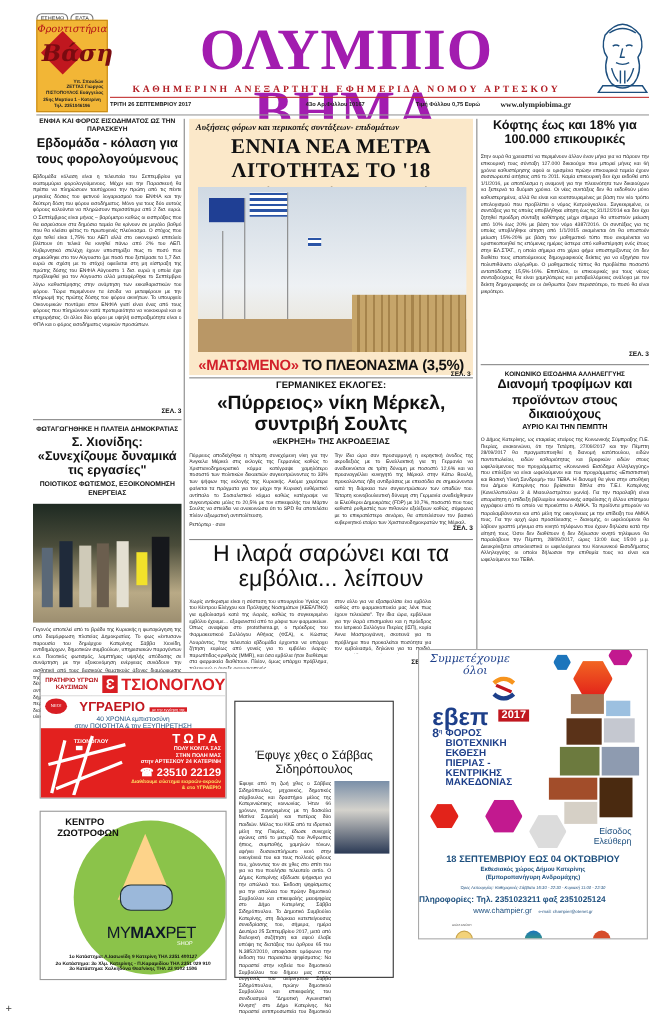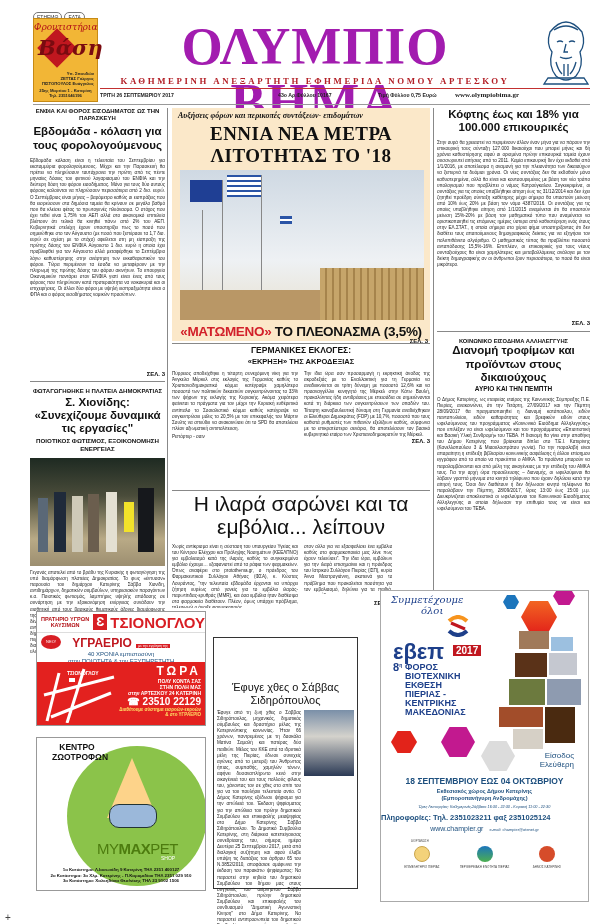--- a/index.html
+++ b/index.html
@@ -78,30 +78,30 @@
   #ad-tsion .now .b1 { font-size: 12px; letter-spacing: 3px; }
   #ad-tsion .now .b2 { font-size: 5px; line-height: 6px; }
   #ad-tsion .now .b3 { font-size: 10px; }
   #ad-tsion .now .b4 { font-size: 4.5px; color: #ffe066; line-height: 5px; }
 
   #ad-pet { left: 36px; top: 737px; width: 170px; height: 154px; border: 1px solid #999; overflow: hidden; background: #fff; }
   #ad-pet .circle { position: absolute; left: 30px; top: 8px; width: 140px; height: 140px; background: #8bc34a; border-radius: 50%; }
   #ad-pet .k1 { position: absolute; left: 15px; top: 4px; font-weight: bold; font-size: 8.5px; text-align: center; line-height: 10px; }
   #ad-pet .cat { position: absolute; left: 70px; top: 20px; width: 0; height: 0; border-left: 25px solid transparent; border-right: 25px solid transparent; border-bottom: 60px solid #fdd38a; }
   #ad-pet .dog { position: absolute; left: 72px; top: 66px; width: 48px; height: 24px; background: #9bb8da; border-radius: 10px; border: 1px solid #233; }
-  #ad-pet .brand { position: absolute; left: 60px; top: 102px; color: #4d7c0f; font-size: 15px; font-weight: bold; letter-spacing: -0.5px; }
+  #ad-pet .brand { position: absolute; left: 60px; top: 102px; color: #0f172a; font-size: 15px; font-weight: bold; letter-spacing: -0.5px; }
   #ad-pet .brand .thin { font-weight: normal; }
   #ad-pet .shop { position: absolute; left: 124px; top: 117px; color: #fff; font-size: 5px; }
   #ad-pet .addr { position: absolute; left: 0; right: 0; top: 129px; text-align: center; font-size: 4.4px; line-height: 5.6px; font-weight: bold; color: #111; }
 
   #obit { left: 213px; top: 637px; width: 145px; height: 252px; border: 1px solid #333; padding: 3px; }
   #obit h2 { font-size: 11px; line-height: 13px; text-align: center; font-weight: normal; margin-bottom: 3px; margin-top: 40px; }
   #obit .photo { float: right; width: 50px; height: 66px; background: linear-gradient(#7a8fa8, #d4d2cc 40%, #2b3a55); margin-left: 3px; }
 
-  #ad-evep { left: 380px; top: 590px; width: 209px; height: 312px; border: 1px solid #aaa; overflow: hidden; background: #fff; }
+  #ad-evep { left: 380px; top: 590px; width: 209px; height: 264px; border: 1px solid #aaa; overflow: hidden; background: #fff; }
   #ad-evep .script { position: absolute; left: 10px; top: 3px; font-family: "DejaVu Serif", serif; font-style: italic; font-size: 10px; color: #1d3f8a; line-height: 11px; }
   #ad-evep .hex { position: absolute; width: 30px; height: 26px; clip-path: polygon(25% 0, 75% 0, 100% 50%, 75% 100%, 25% 100%, 0 50%); }
   #ad-evep .brand { position: absolute; left: 12px; top: 48px; font-size: 22px; font-weight: bold; color: #1d3f8a; }
   #ad-evep .year { position: absolute; left: 72px; top: 54px; background: #c0171f; color: #fff; font-weight: bold; font-size: 10px; padding: 0 3px; }
   #ad-evep .fair { position: absolute; left: 12px; top: 70px; font-size: 9px; line-height: 9px; font-weight: bold; color: #1d3f8a; }
   #ad-evep .fair sup { font-size: 5px; }
   #ad-evep .photos { position: absolute; left: 128px; top: 40px; width: 76px; height: 140px; }
   #ad-evep .photos div { position: absolute; }
   #ad-evep .free { position: absolute; right: 14px; top: 160px; font-size: 8px; line-height: 9px; color: #1d4f7e; text-align: right; }
   #ad-evep .dates { position: absolute; left: 0; right: 0; top: 185px; text-align: center; font-weight: bold; font-size: 8.5px; color: #1d4f7e; }
@@ -209,20 +209,21 @@
   <div class="caption">
     <span class="red">«ΜΑΤΩΜΕΝΟ»</span><span> ΤΟ ΠΛΕΟΝΑΣΜΑ (3,5%)</span>
   </div>
   <div class="sel" style="position:absolute;right:2px;top:230px">ΣΕΛ. 3</div>
 </div>
 
 <div class="rule" style="left:172px;top:343px;width:258px;height:1px"></div>
 
 <div id="german" class="abs">
   <div class="k1">ΓΕΡΜΑΝΙΚΕΣ ΕΚΛΟΓΕΣ:</div>
+  <h2>«Πύρρειος» νίκη Μέρκελ, συντριβή Σουλτς</h2>
   <div class="k2">«ΕΚΡΗΞΗ» ΤΗΣ ΑΚΡΟΔΕΞΙΑΣ</div>
   <div style="display:flex;gap:6px;margin-top:5px">
     <div style="flex:1">
       <p class="body-txt" style="height:60px;overflow:hidden">Πύρρειος αποδείχθηκε η τέταρτη συνεχόμενη νίκη για την Άνγκελα Μέρκελ στις εκλογές της Γερμανίας καθώς το Χριστιανοδημοκρατικό κόμμα κατέγραψε χαμηλότερο ποσοστό των πολιτικών δεκαετιών συγκεντρώνοντας το 33% των ψήφων της εκλογής της Κυριακής. Ακόμα χειρότερα φαίνεται τα πράγματα για τον μέχρι την Κυριακή ευθέρετικό αντίπαλο το Σοσιαλιστικό κόμμα καθώς κατέγραψε να συγκεντρώσει μόλις το 20,5% με τον επικεφαλής του Μάρτιν Σουλτς να σπεύδει να ανακοινώσει ότι το SPD θα αποτελέσει πλέον αξιωματική αντιπολίτευση.</p>
       <div class="body-txt" style="margin-top:3px">Ρεπόρτερ - σαιν</div>
     </div>
     <div style="flex:1">
       <p class="body-txt" style="height:67px;overflow:hidden">Την ίδια ώρα σαν προσαρμογή η εκρηκτική άνοδος της ακροδεξιάς με το Εναλλακτική για τη Γερμανία να αναδεικνύεται σε τρίτη δύναμη με ποσοστό 12,6% και να προαναγγέλλει κυνηγητό της Μέρκελ στην Κάτω Βουλή, προκαλώντας ήδη αντιδράσεις με επεισόδια σε σημειώνονται κατά τη διάρκεια των συγκεντρώσεων των οπαδών του. Τέταρτη κοινοβουλευτική δύναμη στη Γερμανία αναδείχθηκαν οι Ελεύθεροι Δημοκράτες (FDP) με 10,7%, ποσοστό που τους καθιστά ρυθμιστές των πιθανών εξελίξεων καθώς, σύμφωνα με το επικρατέστερο σενάριο, θα αποτελέσουν τον βασικό κυβερνητικό εταίρο των Χριστιανοδημοκρατών της Μέρκελ.</p>
       <div class="sel">ΣΕΛ. 3</div>
     </div>

